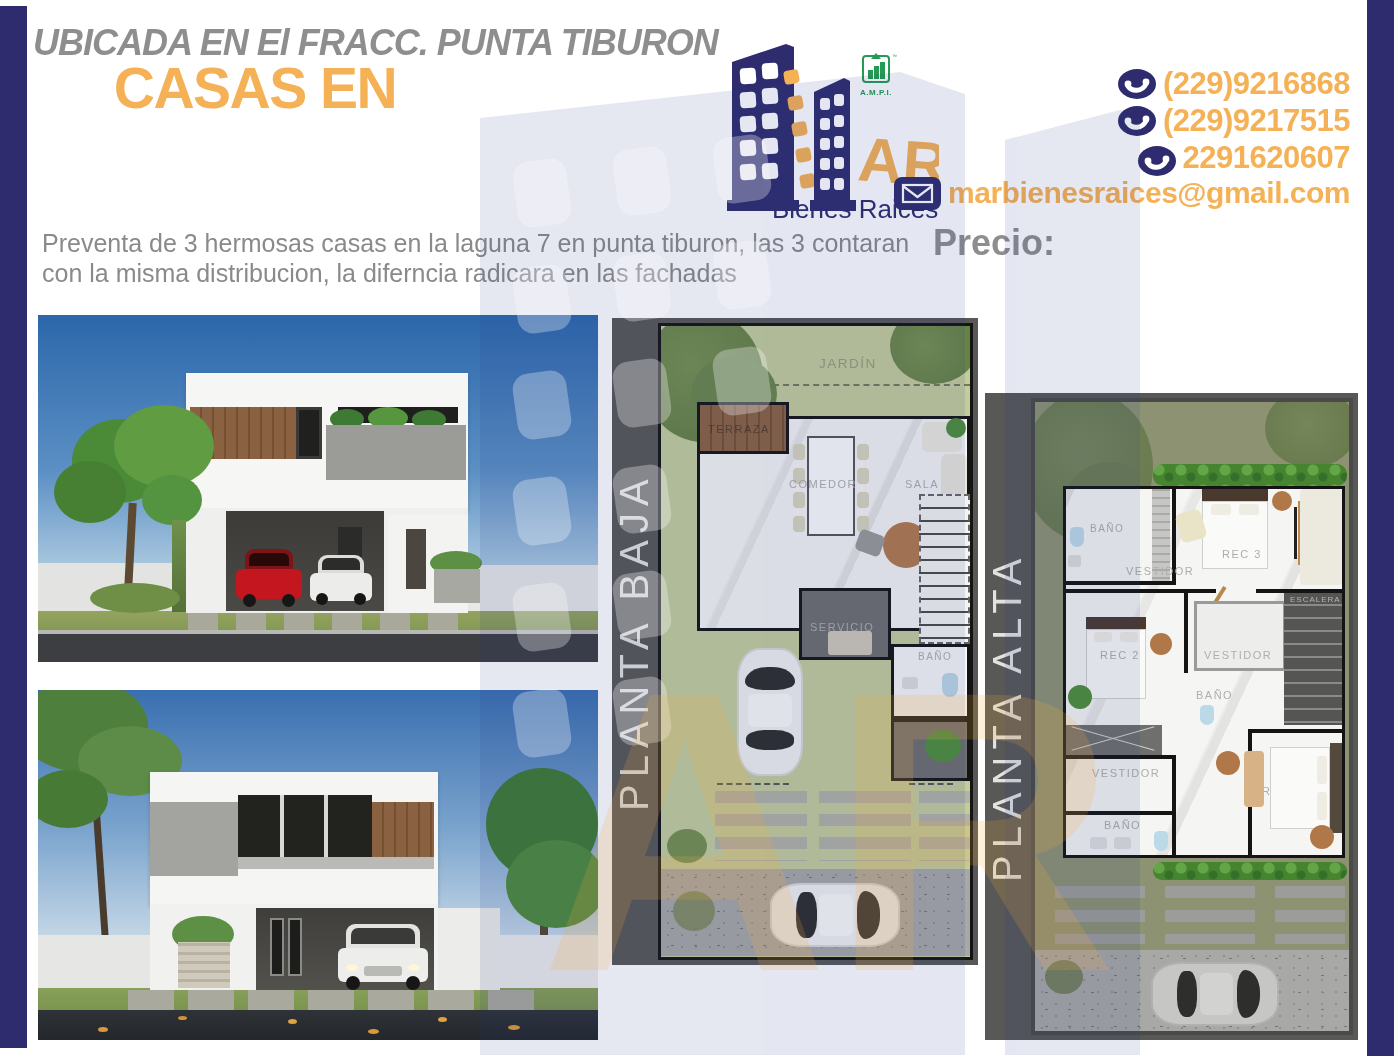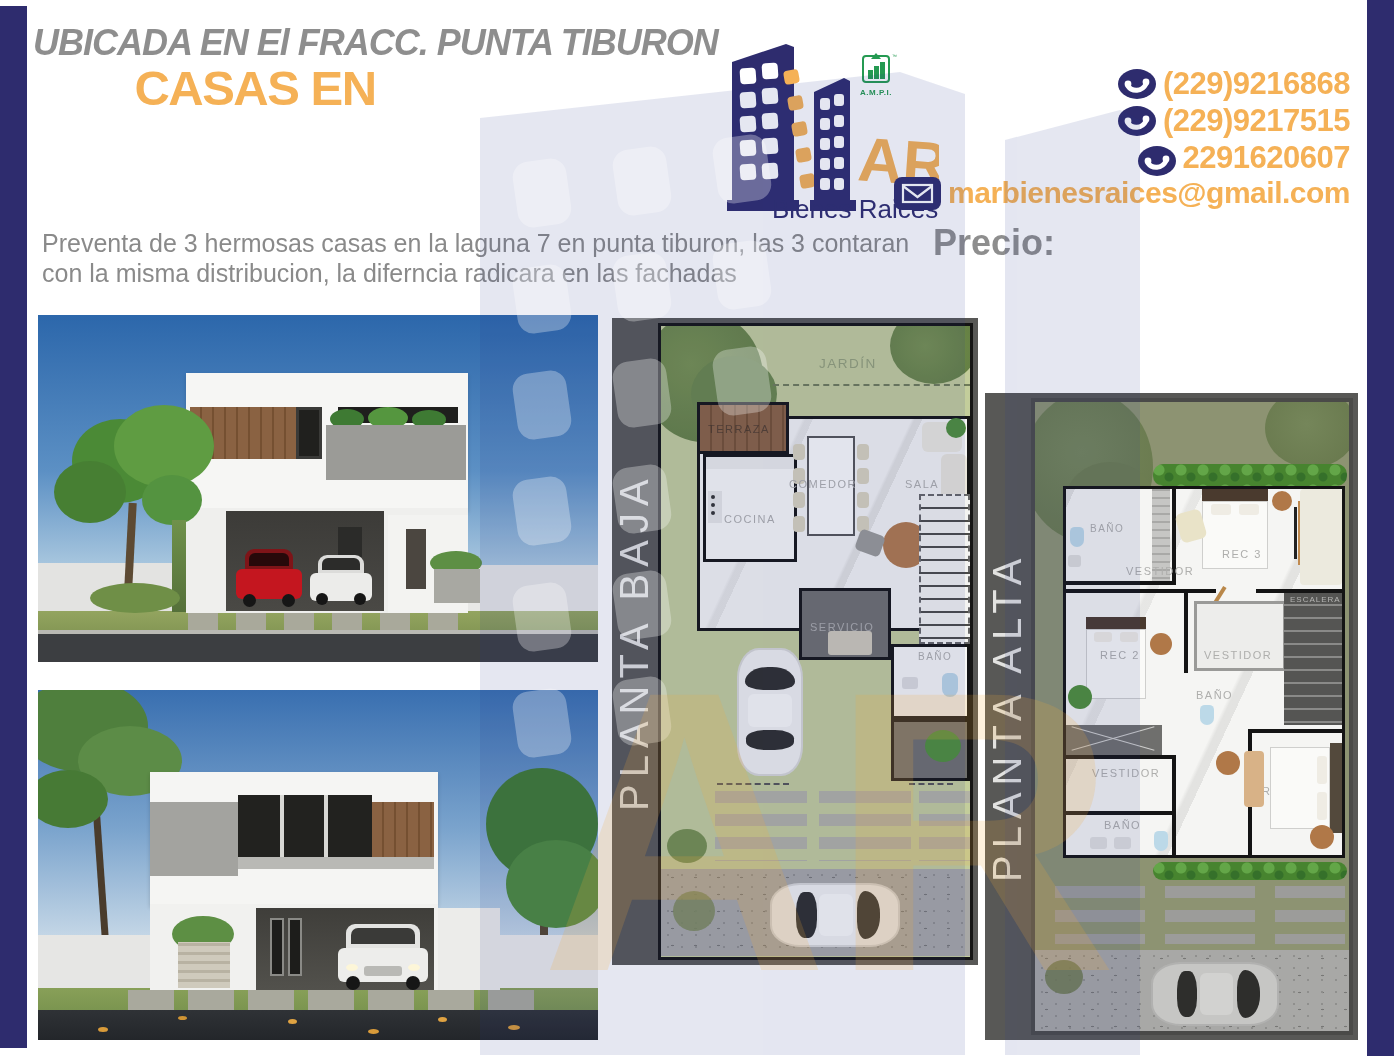--- a/index.html
+++ b/index.html
@@ -19,21 +19,21 @@
 
   
   .bar{position:absolute;background:var(--navy);}
   #bar-left{left:0;top:6px;width:27px;height:1042px;}
   #bar-right{right:0;top:0;width:27px;height:1056px;}
 
   
   #location{left:33px;top:22px;font-size:36px;font-weight:bold;font-style:italic;
             color:var(--gray);letter-spacing:-1px;}
   #main-title{left:105px;top:58px;width:300px;text-align:center;color:var(--orange);
-              font-weight:bold;font-size:49px;line-height:61px;letter-spacing:-1.5px;}
+              font-weight:bold;font-size:57px;line-height:61px;letter-spacing:-1.5px;}
 
   
   .contact-row{position:absolute;right:44px;display:flex;align-items:center;gap:7px;}
   .phone-num{font-size:31px;font-weight:bold;color:var(--orange);letter-spacing:-0.5px;}
   .email-txt{font-size:30px;font-weight:bold;color:var(--orange);letter-spacing:-0.5px;}
   #price-row{position:absolute;left:933px;top:222px;display:flex;align-items:baseline;gap:12px;}
   #price-label{font-size:36px;font-weight:bold;color:var(--gray);}
   #price-amount{font-size:38px;font-weight:bold;color:var(--orange);}
 
   
@@ -305,29 +305,20 @@
   <div class="plan">
     <div class="blob" style="left:-18px;top:-14px;width:120px;height:130px;background:radial-gradient(circle at 40% 40%,#77914f,#5f7b40);"></div>
     <div class="blob" style="left:30px;top:30px;width:86px;height:76px;background:#6a874a;"></div>
     <div class="blob" style="right:-8px;top:-18px;width:88px;height:76px;background:radial-gradient(circle at 40% 50%,#77914f,#5f7b40);"></div>
     <span class="rl grn" style="left:158px;top:30px;font-size:13.5px;">JARDÍN</span>
     <div class="abs" style="left:112px;top:58px;right:0;border-top:2px dashed #6f7b58;"></div>
 
     <div class="abs marble" style="left:36px;top:90px;width:273px;height:215px;border:3px solid var(--ink);box-sizing:border-box;"></div>
     <div class="abs wood" style="left:36px;top:76px;width:92px;height:52px;border:3px solid var(--ink);box-sizing:border-box;">
       <span class="rl" style="left:8px;top:18px;color:rgba(50,40,30,.6);">TERRAZA</span>
-    </div>
-    <div class="abs" style="left:42px;top:128px;width:94px;height:108px;background:#fafaf8;border:3px solid var(--ink);box-sizing:border-box;">
-      <div class="abs" style="left:0;top:0;right:0;height:12px;background:#ededeb;"></div>
-      <div class="abs" style="left:2px;top:34px;width:14px;height:32px;background:#e8e8e6;">
-        <div class="blob" style="left:3px;top:4px;width:4px;height:4px;background:#333;"></div>
-        <div class="blob" style="left:3px;top:12px;width:4px;height:4px;background:#333;"></div>
-        <div class="blob" style="left:3px;top:20px;width:4px;height:4px;background:#333;"></div>
-      </div>
-      <span class="rl" style="left:18px;top:56px;">COCINA</span>
     </div>
     <div class="abs" style="left:146px;top:110px;width:48px;height:100px;background:#fdfdfb;border:2px solid #555;box-sizing:border-box;"></div>
     <div class="abs" style="left:132px;top:118px;width:12px;height:16px;background:#d9d3bd;border-radius:4px;"></div>
     <div class="abs" style="left:132px;top:142px;width:12px;height:16px;background:#d9d3bd;border-radius:4px;"></div>
     <div class="abs" style="left:132px;top:166px;width:12px;height:16px;background:#d9d3bd;border-radius:4px;"></div>
     <div class="abs" style="left:132px;top:190px;width:12px;height:16px;background:#d9d3bd;border-radius:4px;"></div>
     <div class="abs" style="left:196px;top:118px;width:12px;height:16px;background:#d9d3bd;border-radius:4px;"></div>
     <div class="abs" style="left:196px;top:142px;width:12px;height:16px;background:#d9d3bd;border-radius:4px;"></div>
     <div class="abs" style="left:196px;top:166px;width:12px;height:16px;background:#d9d3bd;border-radius:4px;"></div>
     <div class="abs" style="left:196px;top:190px;width:12px;height:16px;background:#d9d3bd;border-radius:4px;"></div>

